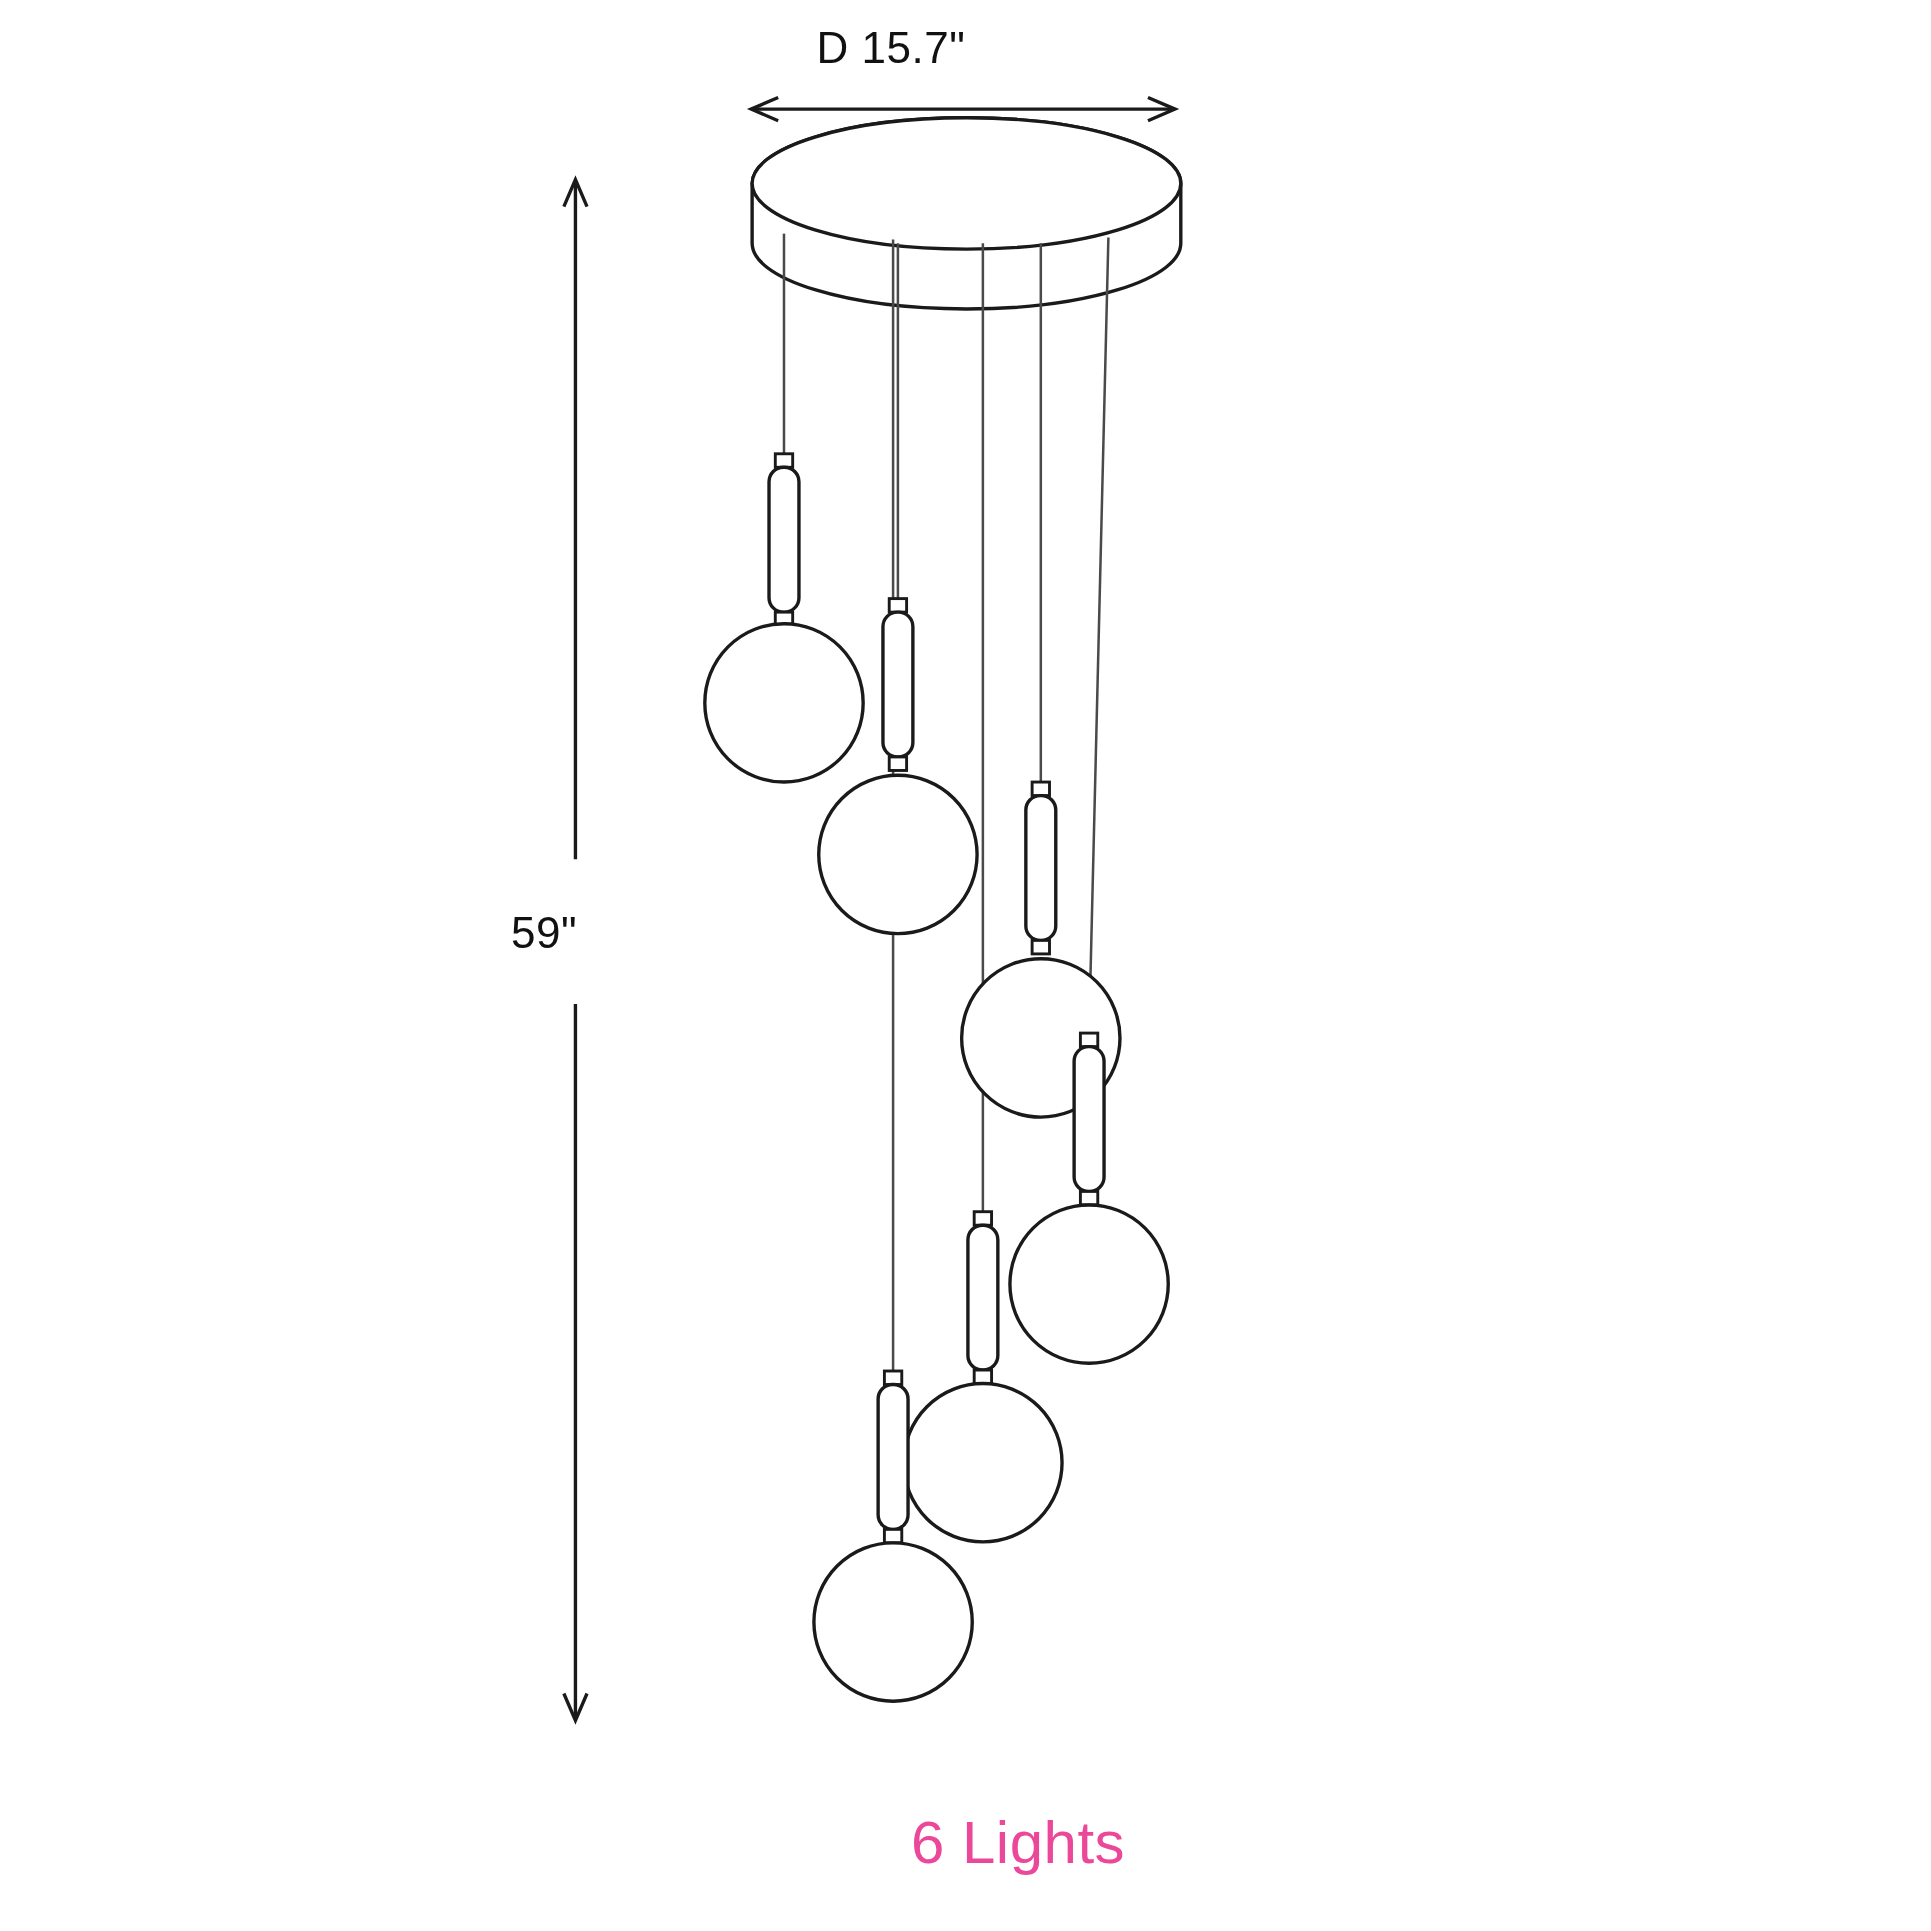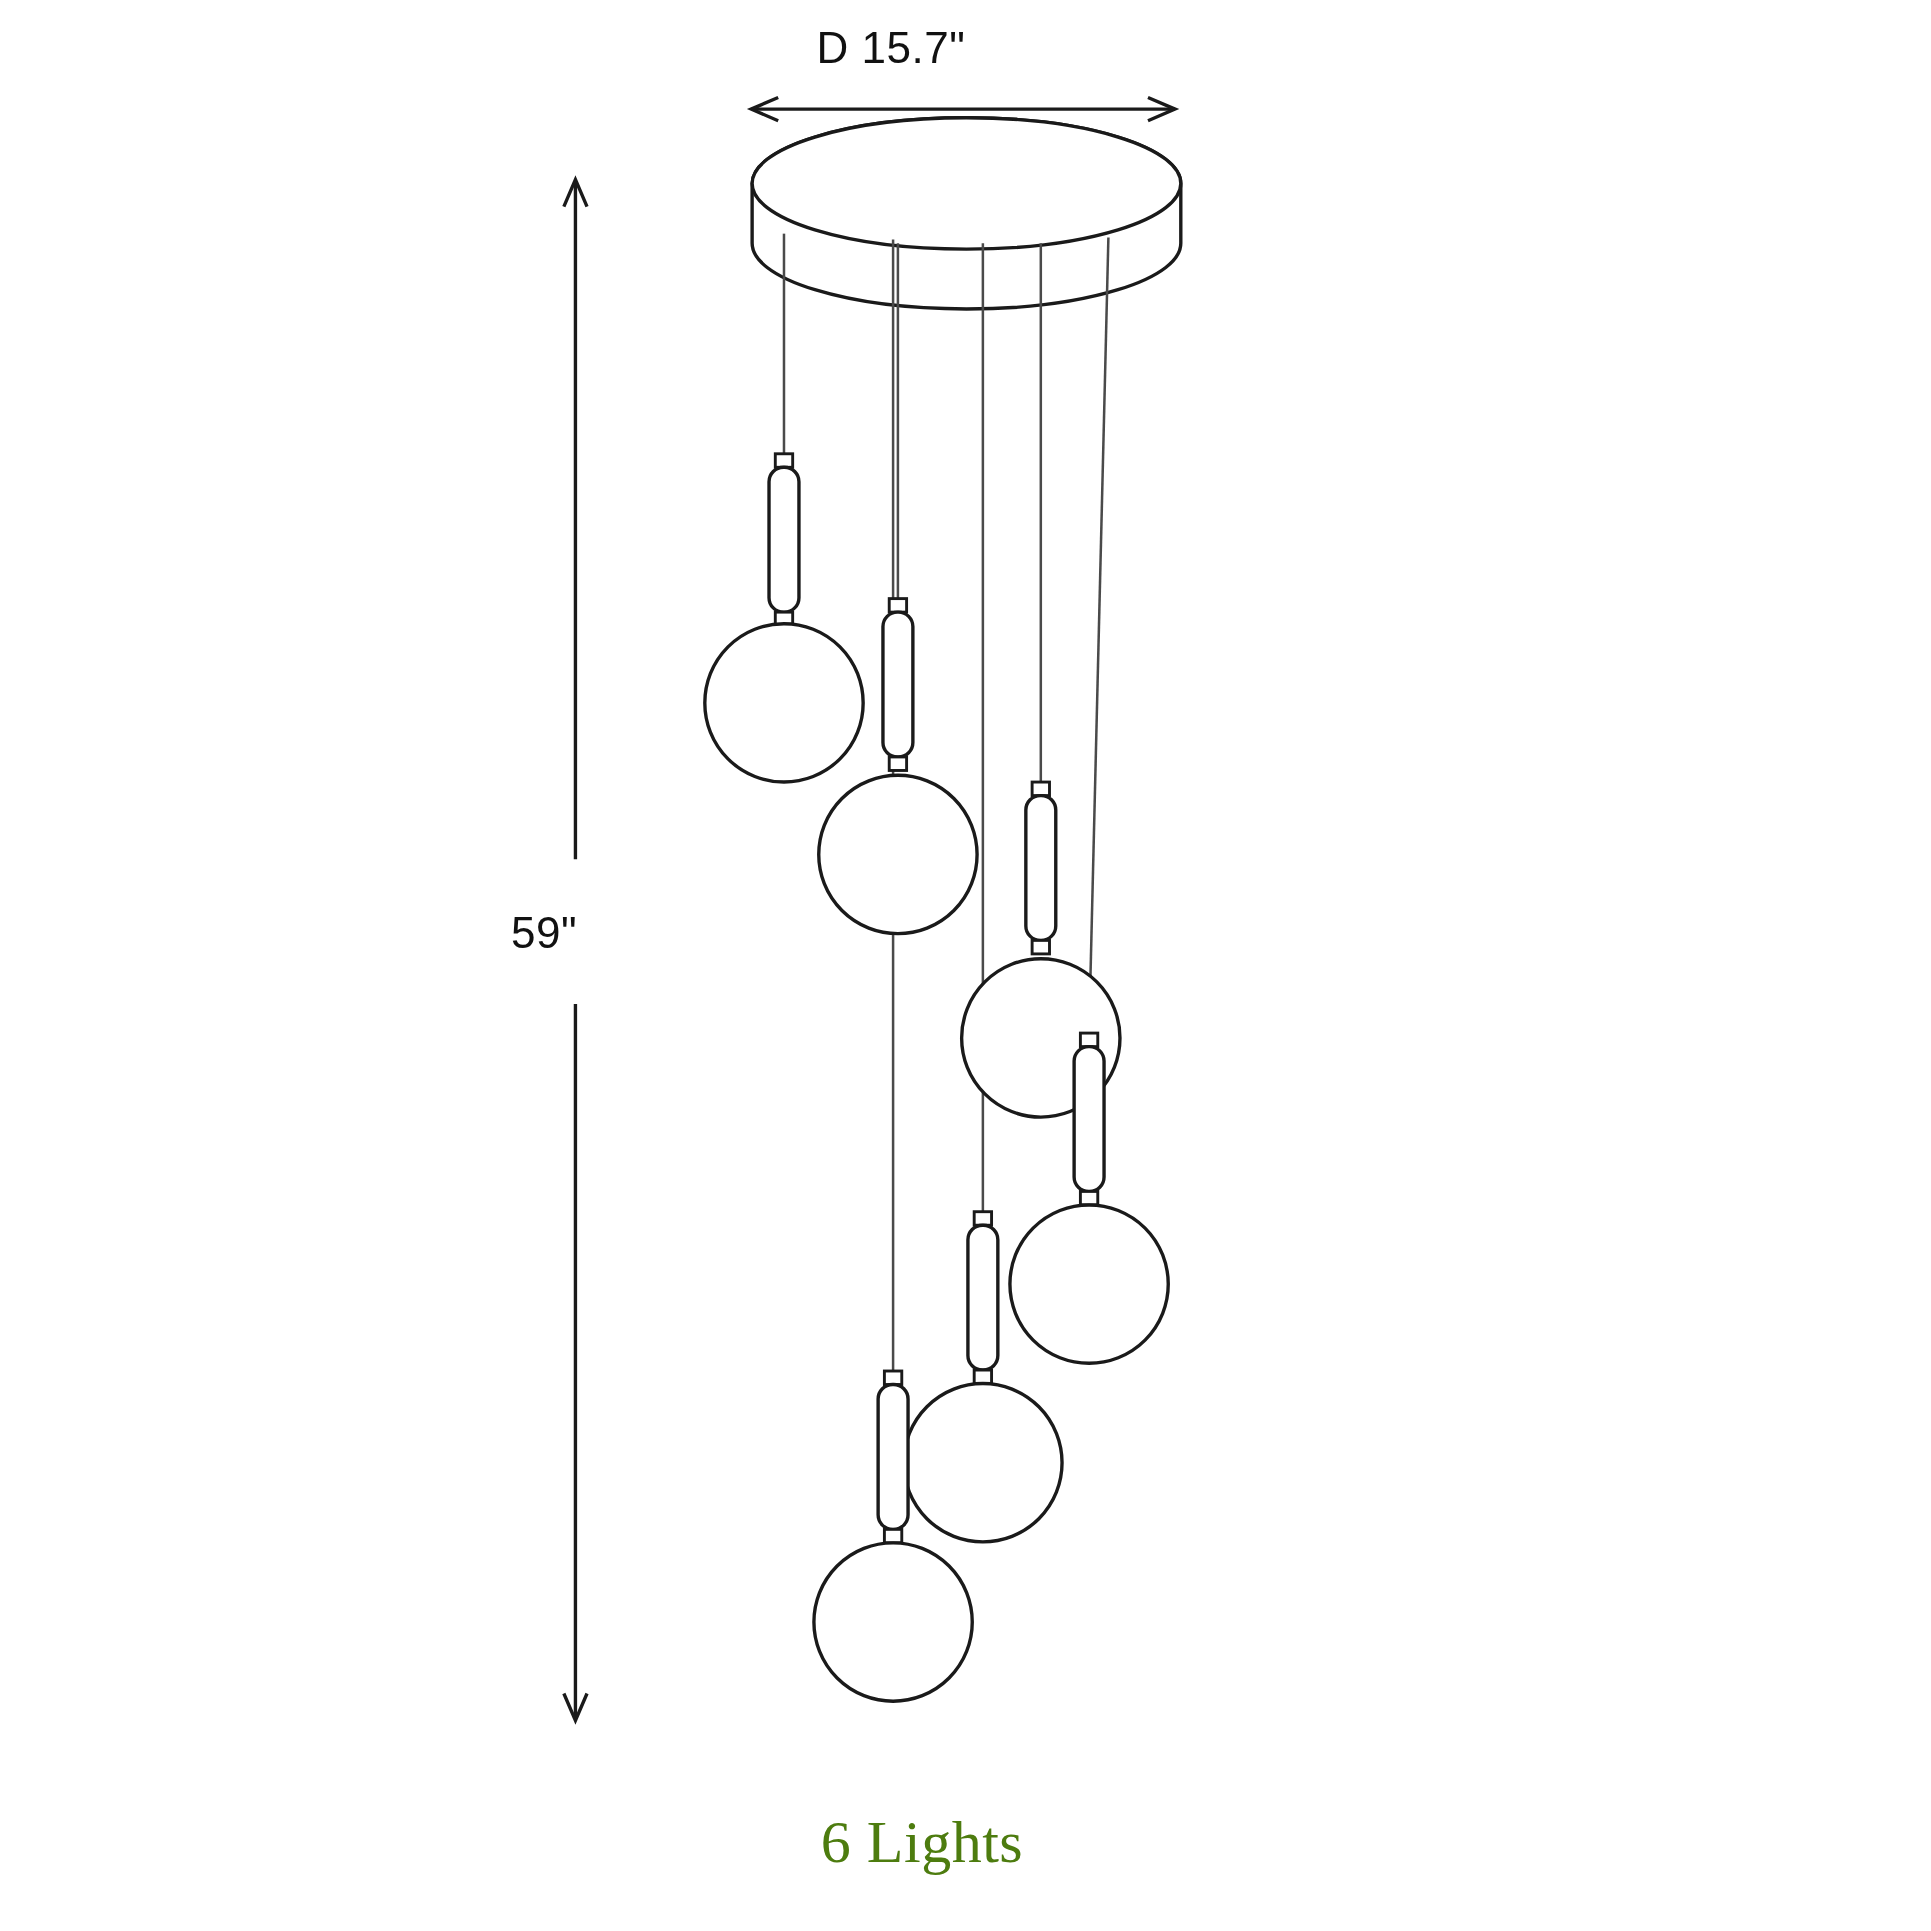--- a/index.html
+++ b/index.html
@@ -43,26 +43,26 @@
     top: 23px;
     transform: translateX(-50%);
   }
   #height-label {
     left: 577px;
     top: 933px;
     transform: translate(-100%, -50%);
   }
   #caption {
     position: absolute;
-    left: 922px;
+    left: 1018px;
     top: 1842px;
     transform: translate(-50%, -50%);
-    font-family: Liberation Serif, serif;
+    font-family: Liberation Sans, sans-serif;
     font-size: 60px;
-    color: #4d7c0f;
+    color: #ec4899;
     white-space: nowrap;
     letter-spacing: 0.5px;
   }
 </style>
 </head>
 <body>
 
 <div id="stage">
 
   <svg class="diagram" viewBox="0 0 2000 2000" xmlns="http://www.w3.org/2000/svg">

